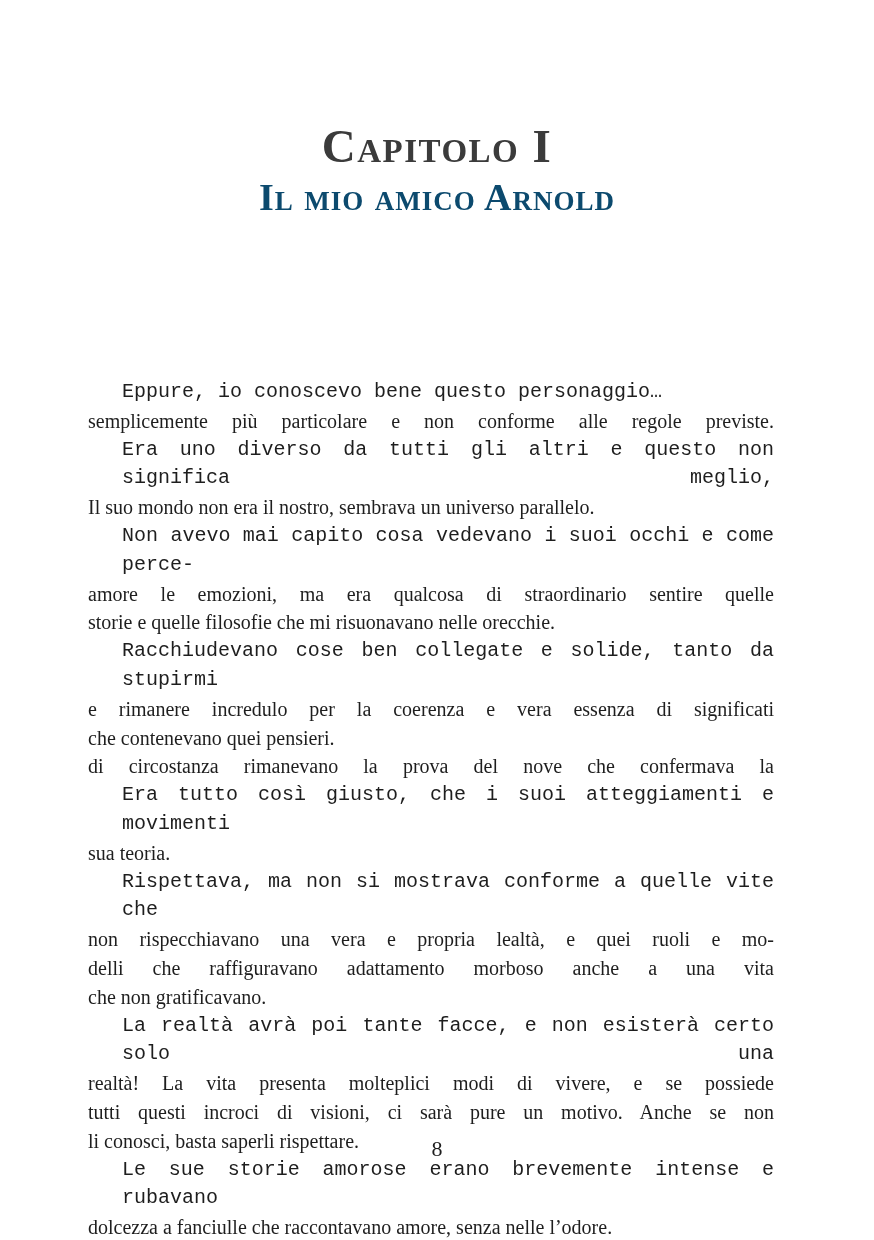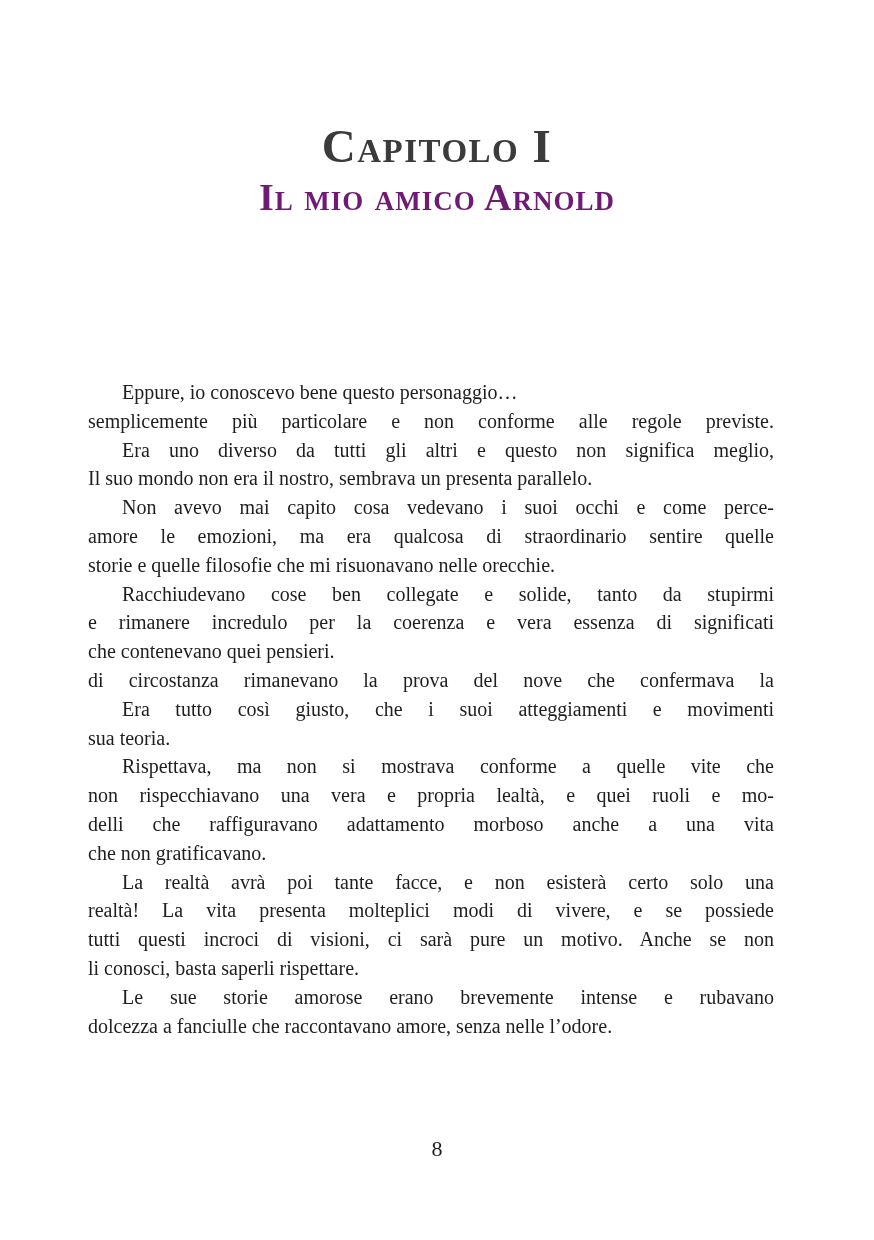--- a/index.html
+++ b/index.html
@@ -58,48 +58,49 @@
   .line.justified {
     text-align: justify;
     text-align-last: justify;
   }
   .line.last {
     text-align: left;
   }
   .line.first {
     padding-left: 34px;
     box-sizing: border-box;
+    font-family: Liberation Mono, monospace;
   }
   .page-number {
     position: absolute;
     top: 1136px;
     left: 0;
     width: 100%;
     text-align: center;
     font-size: 22px;
     color: #1e1e1e;
   }
 </style>
 </head>
 <body>
 
 <div class="page" style="background: rgb(255, 255, 255);">
   <div class="chapter-header">
     <h1 class="chapter-title" style="color: rgb(59, 59, 59);">Capitolo I</h1>
-    <h2 class="chapter-subtitle" style="color: #701a75;">Il mio amico Arnold</h2>
+    <h2 class="chapter-subtitle" style="color: #0c4a6e;">Il mio amico Arnold</h2>
   </div>
 
   <div class="body-text" style="color: rgb(30, 30, 30);">
       <div class="paragraph">
         <div class="line last first">Eppure, io conoscevo bene questo personaggio…</div>
       </div>
       <div class="paragraph">
         <div class="line justified">semplicemente più particolare e non conforme alle regole previste.</div>
         <div class="line justified first">Era uno diverso da tutti gli altri e questo non significa meglio,</div>
-        <div class="line last">Il suo mondo non era il nostro, sembrava un presenta parallelo.</div>
+        <div class="line last">Il suo mondo non era il nostro, sembrava un universo parallelo.</div>
       </div>
       <div class="paragraph">
         <div class="line justified first">Non avevo mai capito cosa vedevano i suoi occhi e come perce-</div>
         <div class="line justified">amore le emozioni, ma era qualcosa di straordinario sentire quelle</div>
         <div class="line last">storie e quelle filosofie che mi risuonavano nelle orecchie.</div>
       </div>
       <div class="paragraph">
         <div class="line justified first">Racchiudevano cose ben collegate e solide, tanto da stupirmi</div>
         <div class="line justified">e rimanere incredulo per la coerenza e vera essenza di significati</div>
         <div class="line last">che contenevano quei pensieri.</div>

